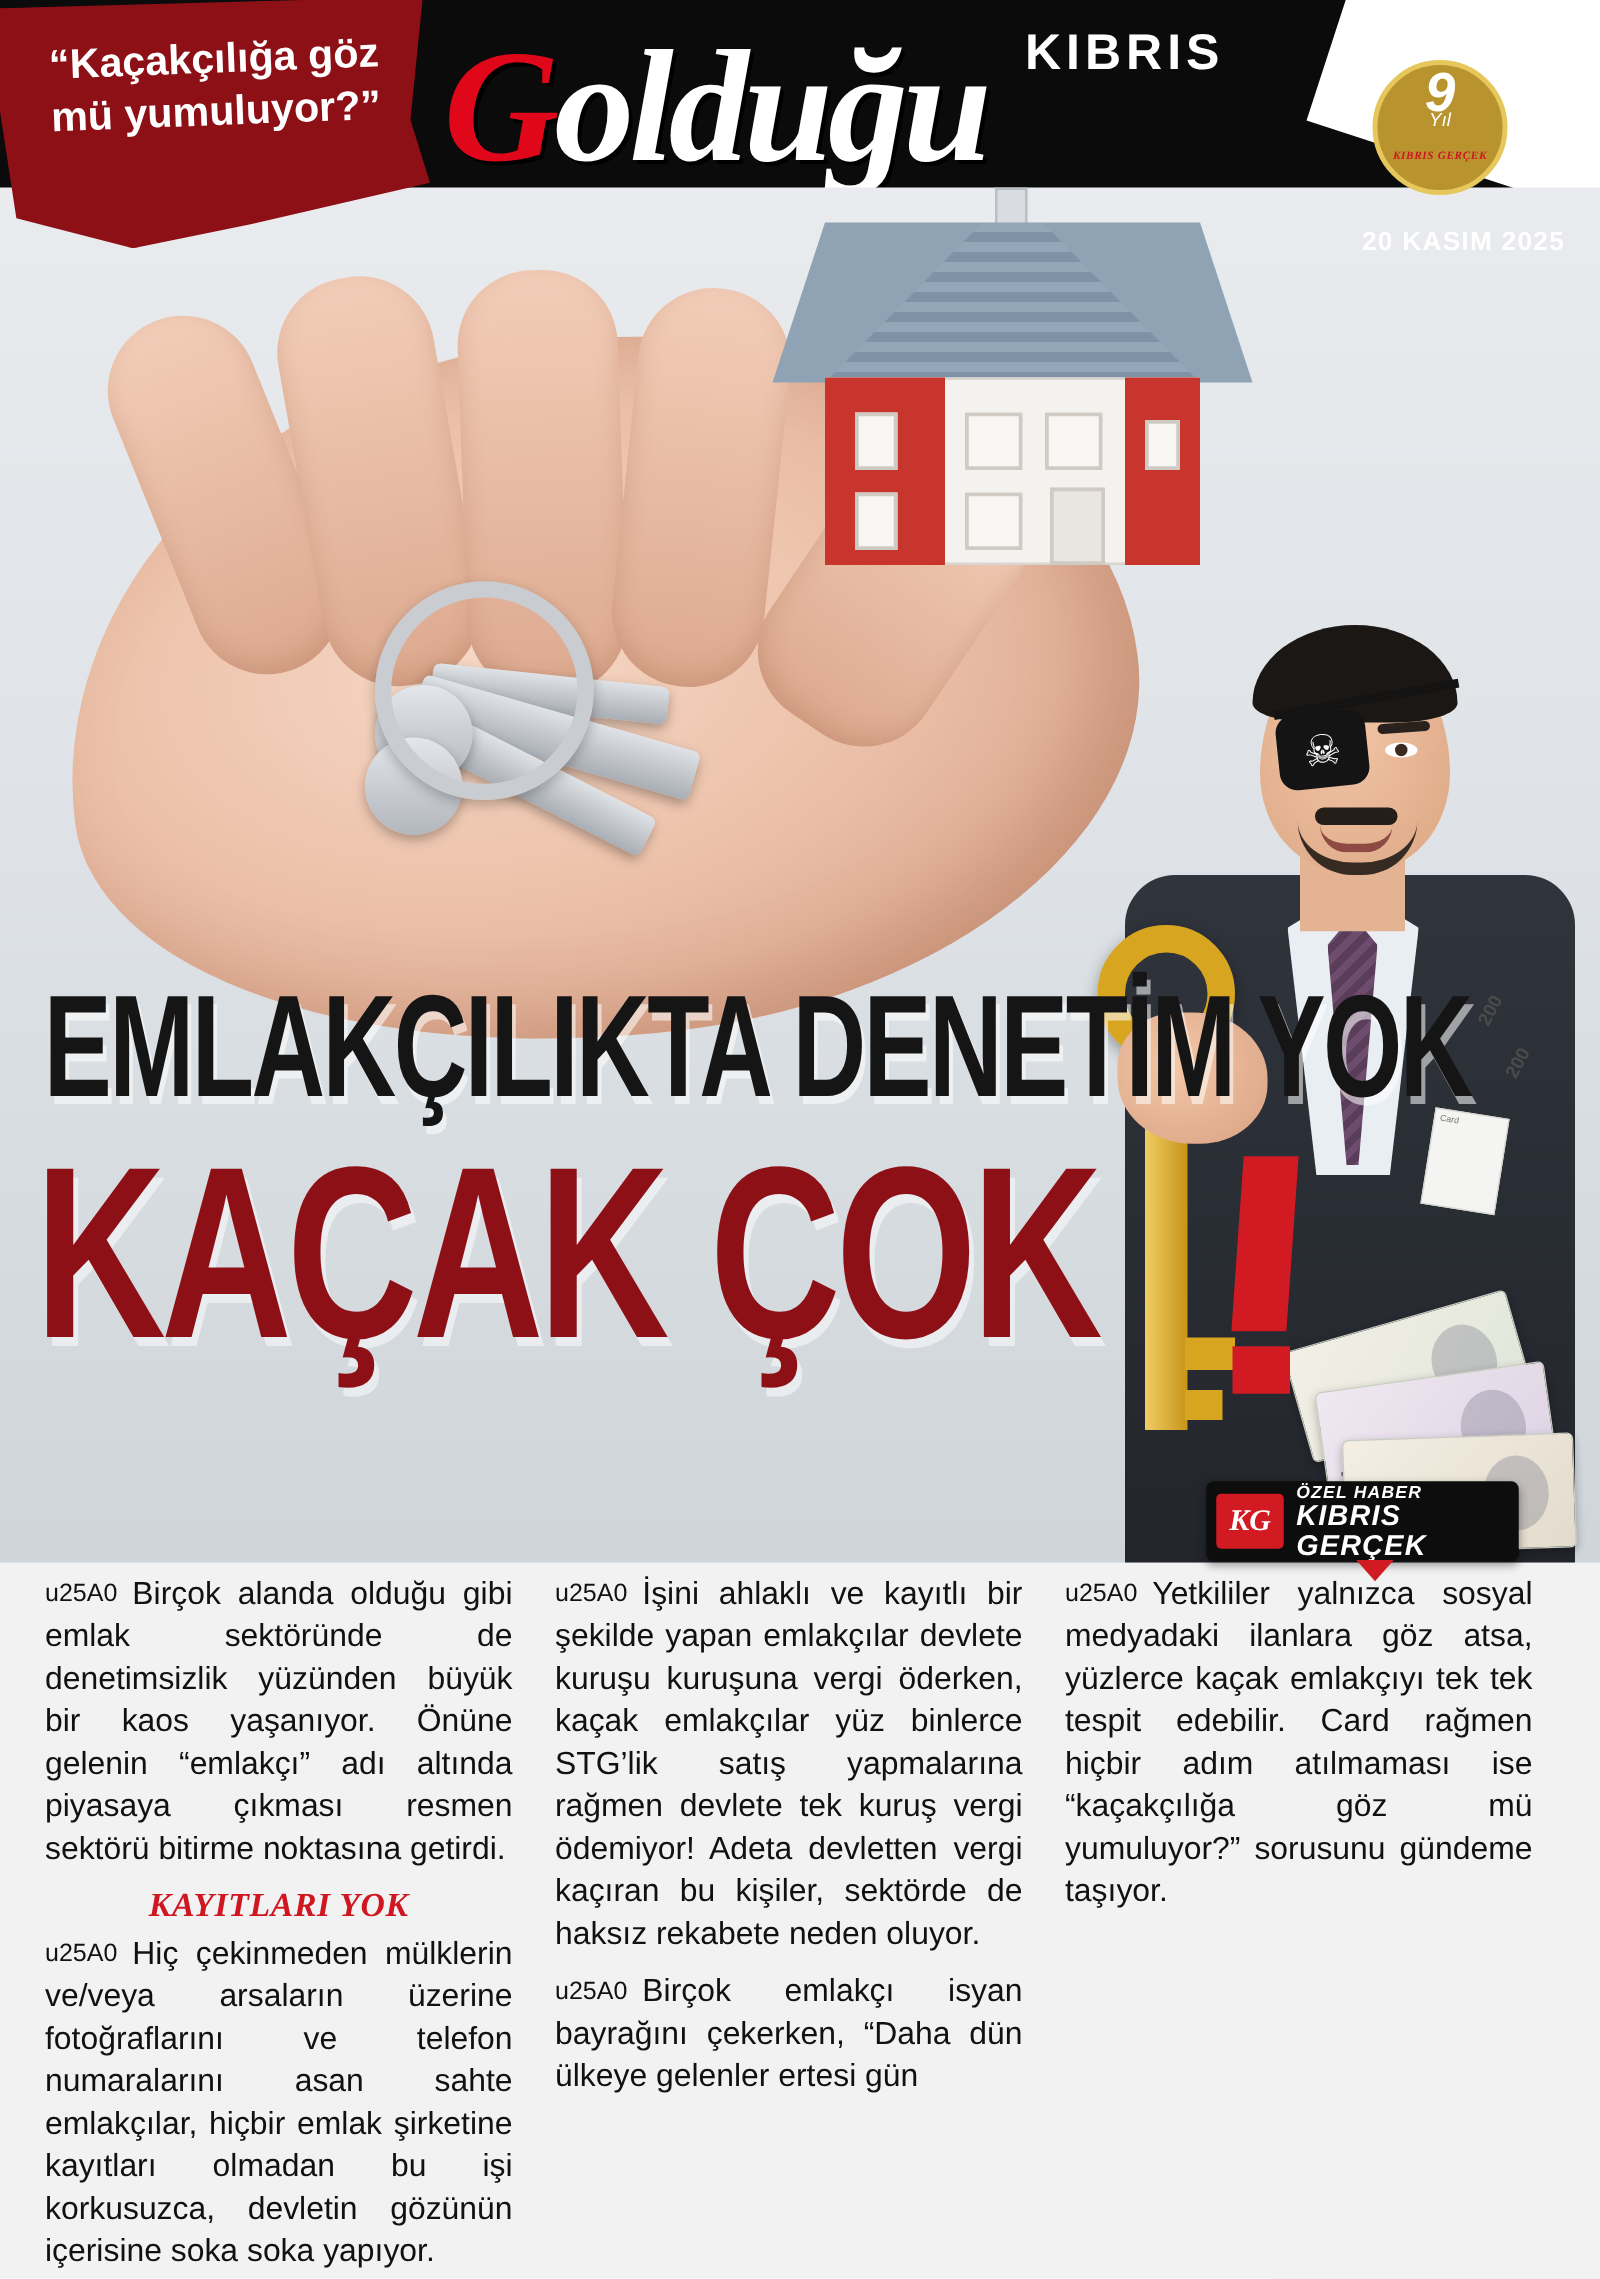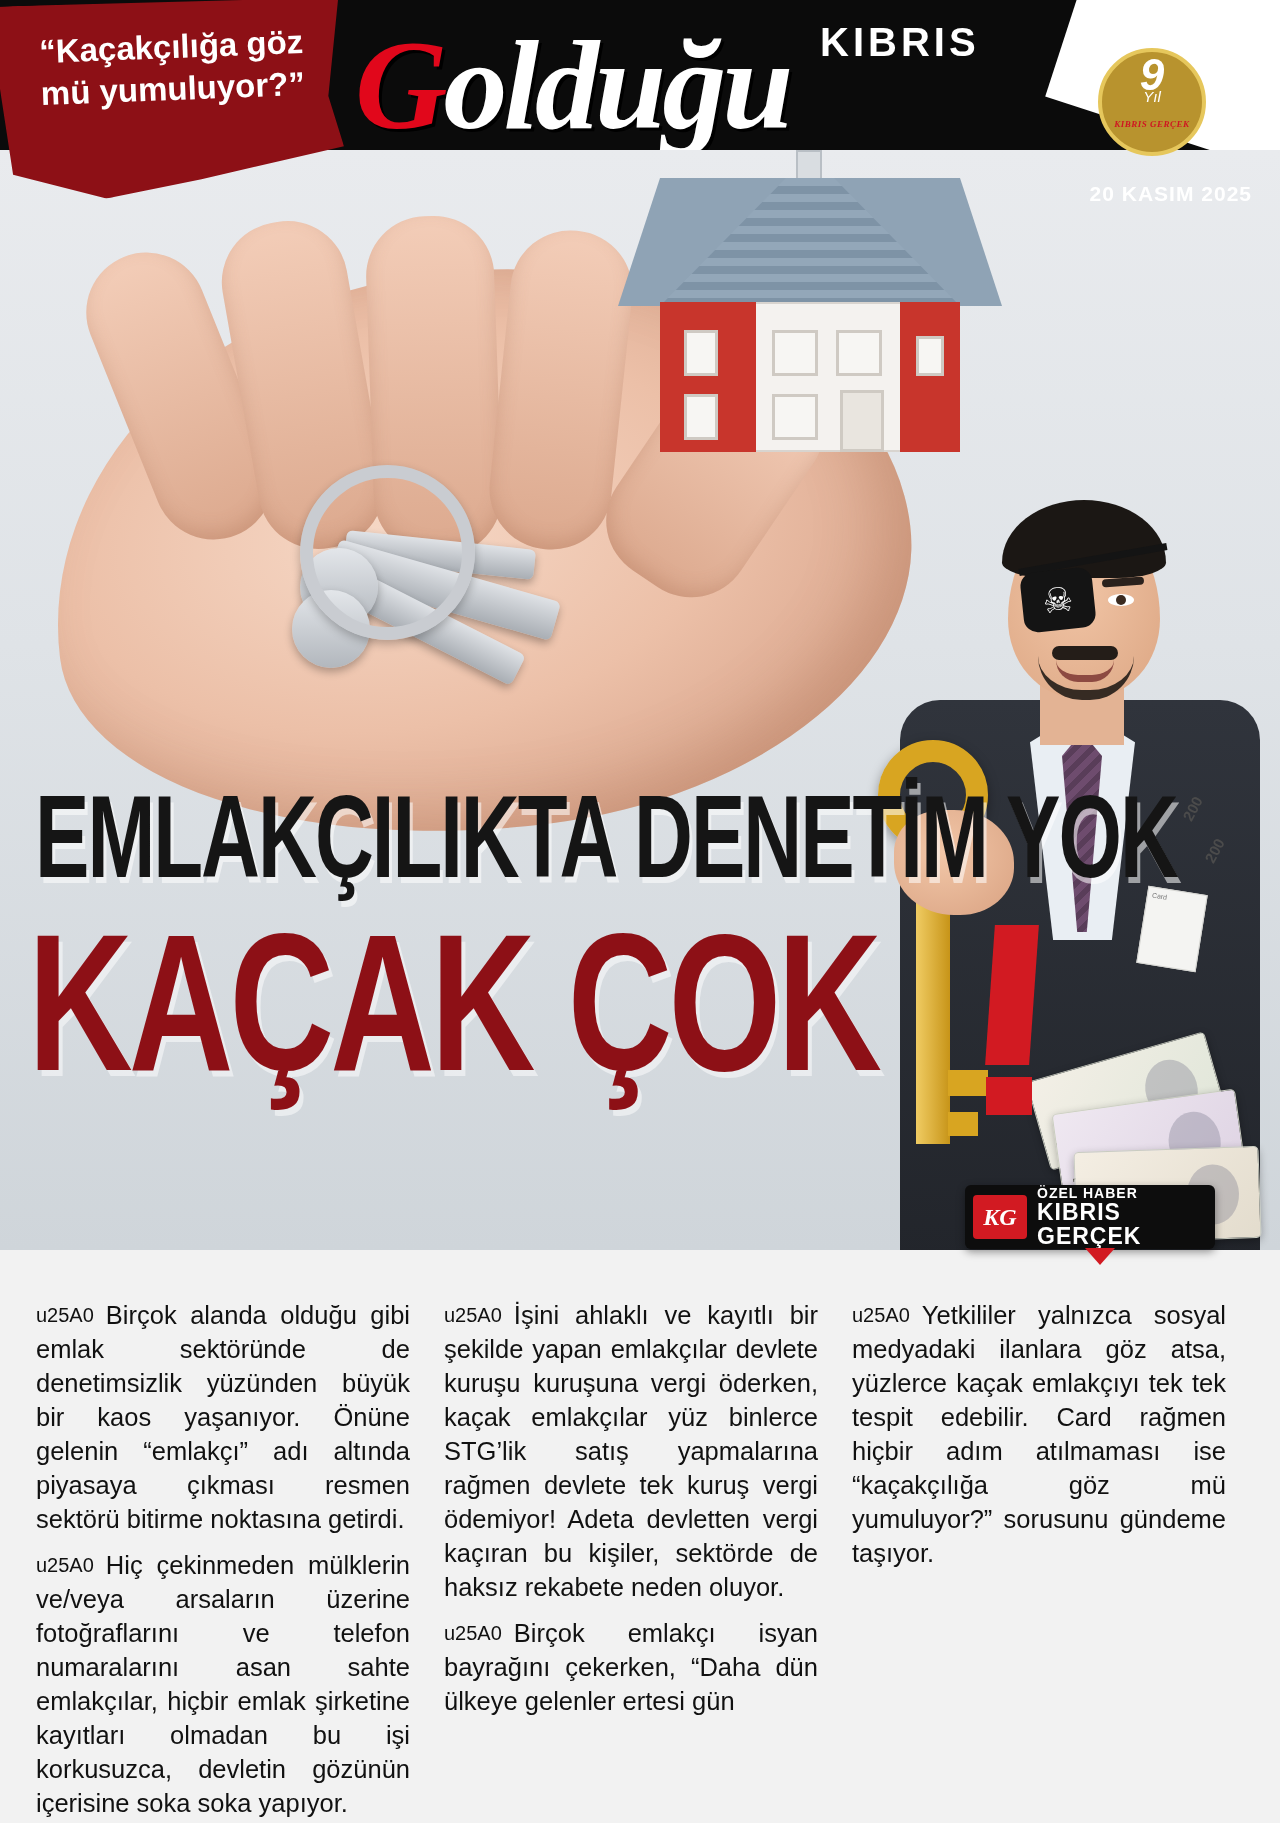--- a/index.html
+++ b/index.html
@@ -280,35 +280,35 @@
   .badge{
     position:absolute; left:965px; top:1185px; width:250px; height:64px; z-index:32;
     background:#0d0d0d; border-radius:6px; display:flex; align-items:center;
     box-shadow:0 3px 8px rgba(0,0,0,.4);
   }
   .badge .bg-logo{
     width:54px; height:44px; margin-left:8px; background:#d21a22; border-radius:4px;
     display:flex; align-items:center; justify-content:center; color:#fff; font-weight:bold;
     font-style:italic; font-size:24px; font-family:"Liberation Serif", serif;
   }
-  .badge .bg-txt{ margin-left:10px; color:#fff; line-height:1.05; }
+  .badge .bg-txt{ margin-left:10px; color:#fff; line-height:1.05;font-style:italic; }
   .badge .bg-t1{ font-size:14px; font-weight:bold; letter-spacing:1px; }
   .badge .bg-t2{ font-size:23px; font-weight:bold; letter-spacing:1px; }
   .badge::after{
     content:""; position:absolute; left:120px; bottom:-16px; width:0; height:0;
     border-left:15px solid transparent; border-right:15px solid transparent;
     border-top:17px solid #d21a22;
   }
 
   
   .columns{
     position:absolute; left:36px; top:1258px; width:1212px; height:540px;
     display:flex; gap:34px; z-index:40;
   }
-  .col{ width:374px;margin-top:40px; }
+  .col{ width:374px; }
   .col p{
     margin:0 0 12px 0;
     font-family:"Liberation Sans", sans-serif;
     font-size:25.5px; line-height:34px; color:#111;
     text-align:justify; hyphens:auto;
   }
   .sub{
     margin:10px 0 6px 0; text-align:center;
     font-family:"Liberation Serif", serif;
     font-style:italic; font-weight:bold;
@@ -431,20 +431,21 @@
       <div class="bg-t1">ÖZEL HABER</div>
       <div class="bg-t2">KIBRIS</div>
       <div class="bg-t2">GERÇEK</div>
     </div>
   </div>
 
   <div class="columns">
 
     <div class="col">
       <p class="sq">Birçok alanda olduğu gibi emlak sektöründe de denetimsizlik yüzünden büyük bir kaos yaşanıyor. Önüne gelenin “emlakçı” adı altında piyasaya çıkması resmen sektörü bitirme noktasına getirdi.</p>
+      <div class="sub">KAYITLARI YOK</div>
       <p class="sq">Hiç çekinmeden mülklerin ve/veya arsaların üzerine fotoğraflarını ve telefon numaralarını asan sahte emlakçılar, hiçbir emlak şirketine kayıtları olmadan bu işi korkusuzca, devletin gözünün içerisine soka soka yapıyor.</p>
     </div>
 
     <div class="col">
       <p class="sq">İşini ahlaklı ve kayıtlı bir şekilde yapan emlakçılar devlete kuruşu kuruşuna vergi öderken, kaçak emlakçılar yüz binlerce STG’lik satış yapmalarına rağmen devlete tek kuruş vergi ödemiyor! Adeta devletten vergi kaçıran bu kişiler, sektörde de haksız rekabete neden oluyor.</p>
       <p class="sq">Birçok emlakçı isyan bayrağını çekerken, “Daha dün ülkeye gelenler ertesi gün</p>
     </div>
 
     <div class="col">
       <p class="sq">Yetkililer yalnızca sosyal medyadaki ilanlara göz atsa, yüzlerce kaçak emlakçıyı tek tek tespit edebilir. Card rağmen hiçbir adım atılmaması ise “kaçakçılığa göz mü yumuluyor?” sorusunu gündeme taşıyor.</p>

